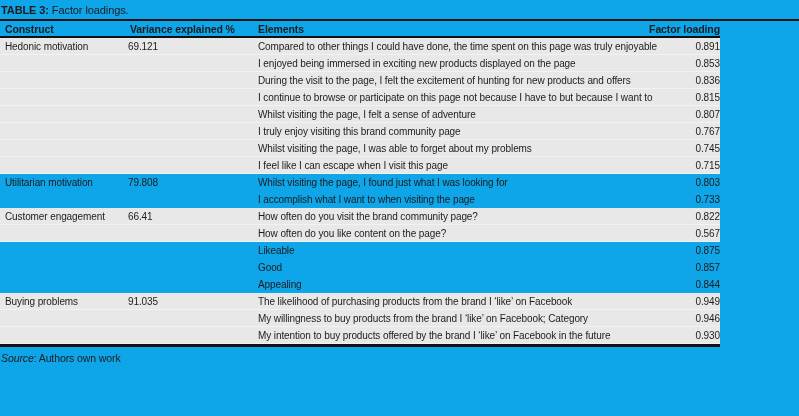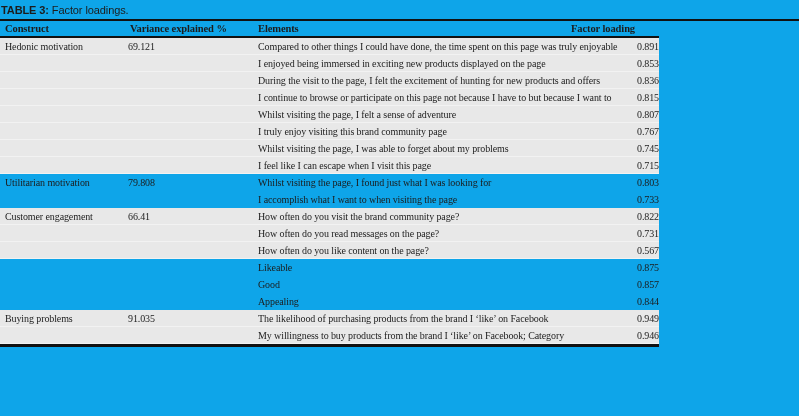--- a/index.html
+++ b/index.html
@@ -23,42 +23,41 @@
   }
   .table-title{
     font-size:11px;
     padding:1px 1px 3px 1px;
     border-bottom:2px solid var(--rule);
     letter-spacing:-0.1px;
     white-space:nowrap;
   }
   .table-title .t-label{font-weight:bold;}
   table{
-    width:659px;
+    width:720px;
     border-collapse:collapse;
     table-layout:fixed;
-    font-family:Liberation Serif, serif;
   }
   col.c1{width:128px;}
   col.c2{width:104px;}
   col.c4{width:112px;}
   th{
     font-size:10.5px;
     font-weight:bold;
     height:15px;
     padding:0;
     text-align:left;
     border-bottom:2px solid var(--rule);
     white-space:nowrap;
     letter-spacing:-0.1px;
   }
   th:nth-child(1){padding-left:5px;}
   th:nth-child(2){padding-left:2px;}
   th:nth-child(3){padding-left:26px;}
-  th:nth-child(4){text-align:center;}
+  th:nth-child(4){text-align:right;}
   td{
     font-size:10px;
     height:17px;
     padding:0;
     white-space:nowrap;
     letter-spacing:-0.1px;
     vertical-align:middle;
   }
   td:nth-child(1){padding-left:5px;}
   td:nth-child(2){}
@@ -162,26 +161,20 @@
         </tr>
         <tr class="stripe">
           <td>Customer engagement</td>
           <td>66.41</td>
           <td>How often do you visit the brand community page?</td>
           <td>0.822</td>
         </tr>
         <tr class="stripe">
           <td></td>
           <td></td>
-          <td>How often do you read messages on the page?</td>
-          <td>0.731</td>
-        </tr>
-        <tr class="stripe">
-          <td></td>
-          <td></td>
           <td>How often do you like content on the page?</td>
           <td>0.567</td>
         </tr>
         <tr>
           <td></td>
           <td></td>
           <td>Likeable</td>
           <td>0.875</td>
         </tr>
         <tr>
@@ -201,17 +194,26 @@
           <td>91.035</td>
           <td>The likelihood of purchasing products from the brand I ‘like’ on Facebook</td>
           <td>0.949</td>
         </tr>
         <tr class="stripe">
           <td></td>
           <td></td>
           <td>My willingness to buy products from the brand I ‘like’ on Facebook; Category</td>
           <td>0.946</td>
         </tr>
+        <tr class="stripe">
+          <td></td>
+          <td></td>
+          <td>My intention to buy products offered by the brand I ‘like’ on Facebook in the future</td>
+          <td>0.930</td>
+        </tr>
       </tbody>
   </table>
 
+  <div class="source-line">
+    <span class="s-label">Source</span><span>: Authors own work</span>
+  </div>
 
 </div>
 
 </body></html>

